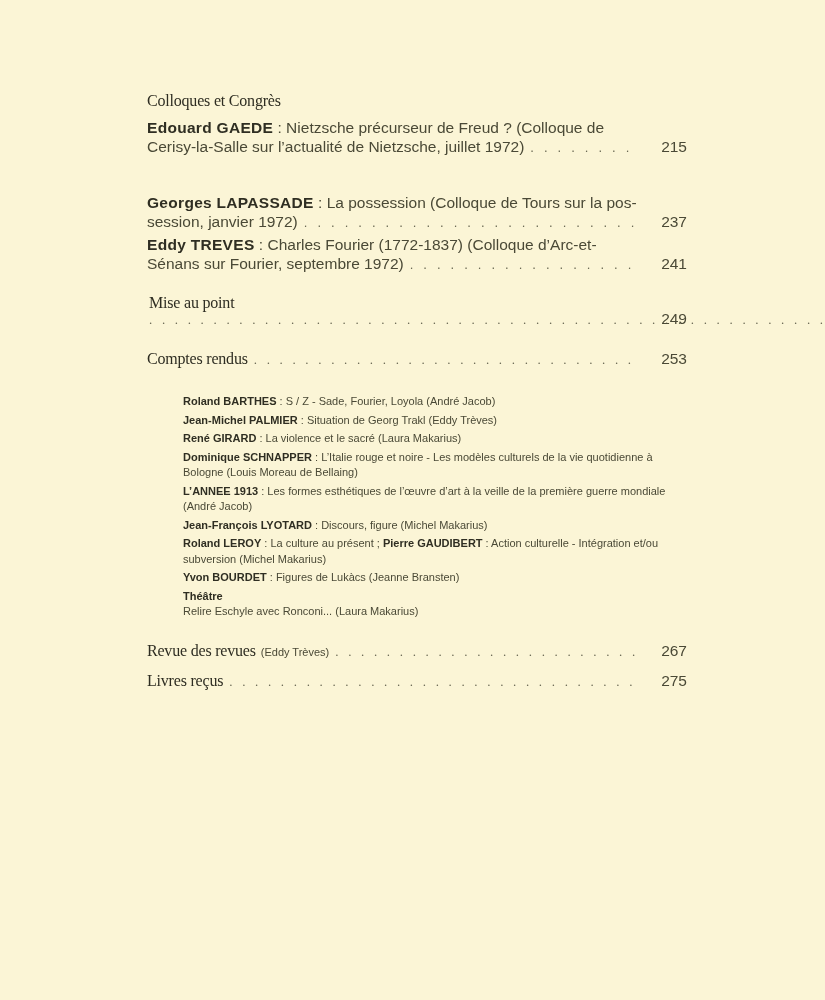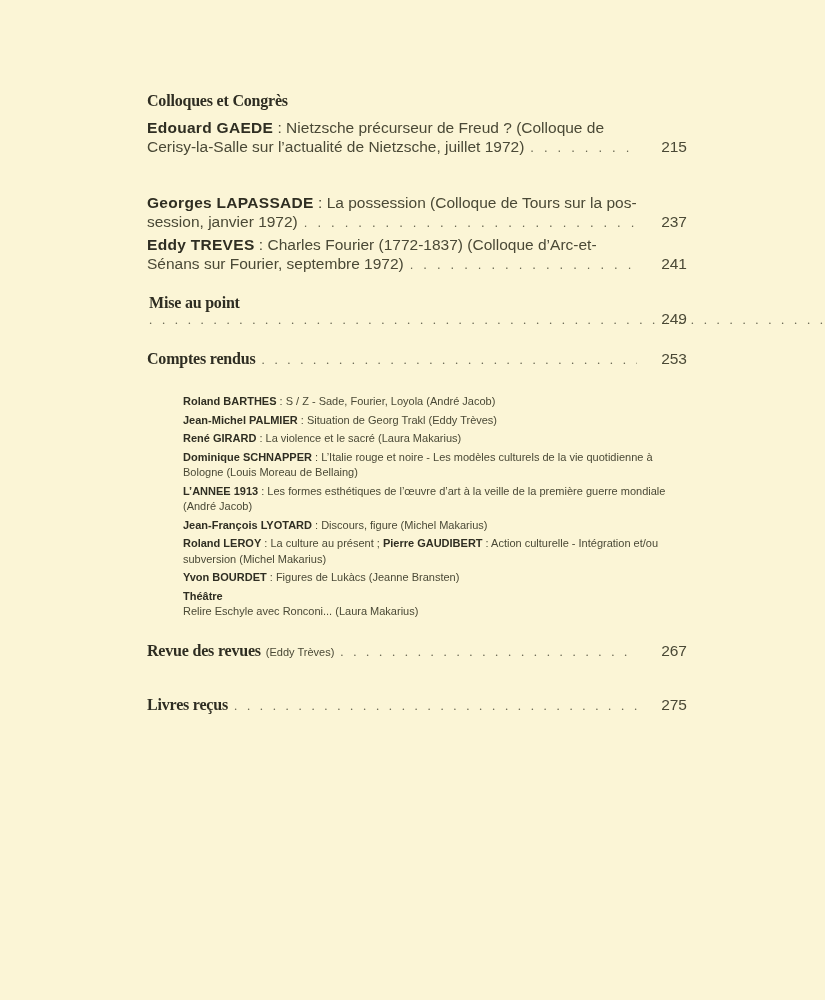--- a/index.html
+++ b/index.html
@@ -10,21 +10,21 @@
       position: relative;
       overflow: hidden;
     }
     .page {
       position: absolute;
       left: 147px; top: 92px;
       width: 540px;
     }
     .sec-title {
       font-family: "Liberation Serif", serif;
-      font-weight: bold;
+      font-weight: normal;
       font-size: 16px;
       color: #2e2d22;
       letter-spacing: -0.2px;
     }
     .entry {
       font-family: "Liberation Sans", sans-serif;
       font-size: 15.5px;
       line-height: 19px;
       color: #4a4936;
       position: relative;
@@ -128,21 +128,21 @@
   <div class="review"><span class="author">René GIRARD</span><span> : La violence et le sacré (Laura Makarius)</span></div>
   <div class="review"><span class="author">Dominique SCHNAPPER</span><span> : L’Italie rouge et noire - Les modèles culturels de la vie quotidienne à Bologne (Louis Moreau de Bellaing)</span></div>
   <div class="review"><span class="author">L’ANNEE 1913</span><span> : Les formes esthétiques de l’œuvre d’art à la veille de la première guerre mondiale (André Jacob)</span></div>
   <div class="review"><span class="author">Jean-François LYOTARD</span><span> : Discours, figure (Michel Makarius)</span></div>
   <div class="review"><span class="author">Roland LEROY</span><span> : La culture au présent ; </span><span class="author">Pierre GAUDIBERT</span><span> : Action culturelle - Intégration et/ou subversion (Michel Makarius)</span></div>
   <div class="review"><span class="author">Yvon BOURDET</span><span> : Figures de Lukàcs (Jeanne Bransten)</span></div>
 
   <div class="review" style="margin-bottom:0;"><span class="author">Théâtre</span></div>
   <div class="review" style="margin-bottom:22px;">Relire Eschyle avec Ronconi... (Laura Makarius)</div>
 
-  <div class="row" style="margin-bottom:36px;">
+  <div class="row" style="margin-bottom:12px;">
     <span class="sec-title">Revue des revues</span>
     <span class="small-credit">(Eddy Trèves)</span>
     <span class="leader"></span>
     <span class="pagenum">267</span>
   </div>
 
   <div class="row">
     <span class="sec-title">Livres reçus</span>
     <span class="leader"></span>
     <span class="pagenum">275</span>

